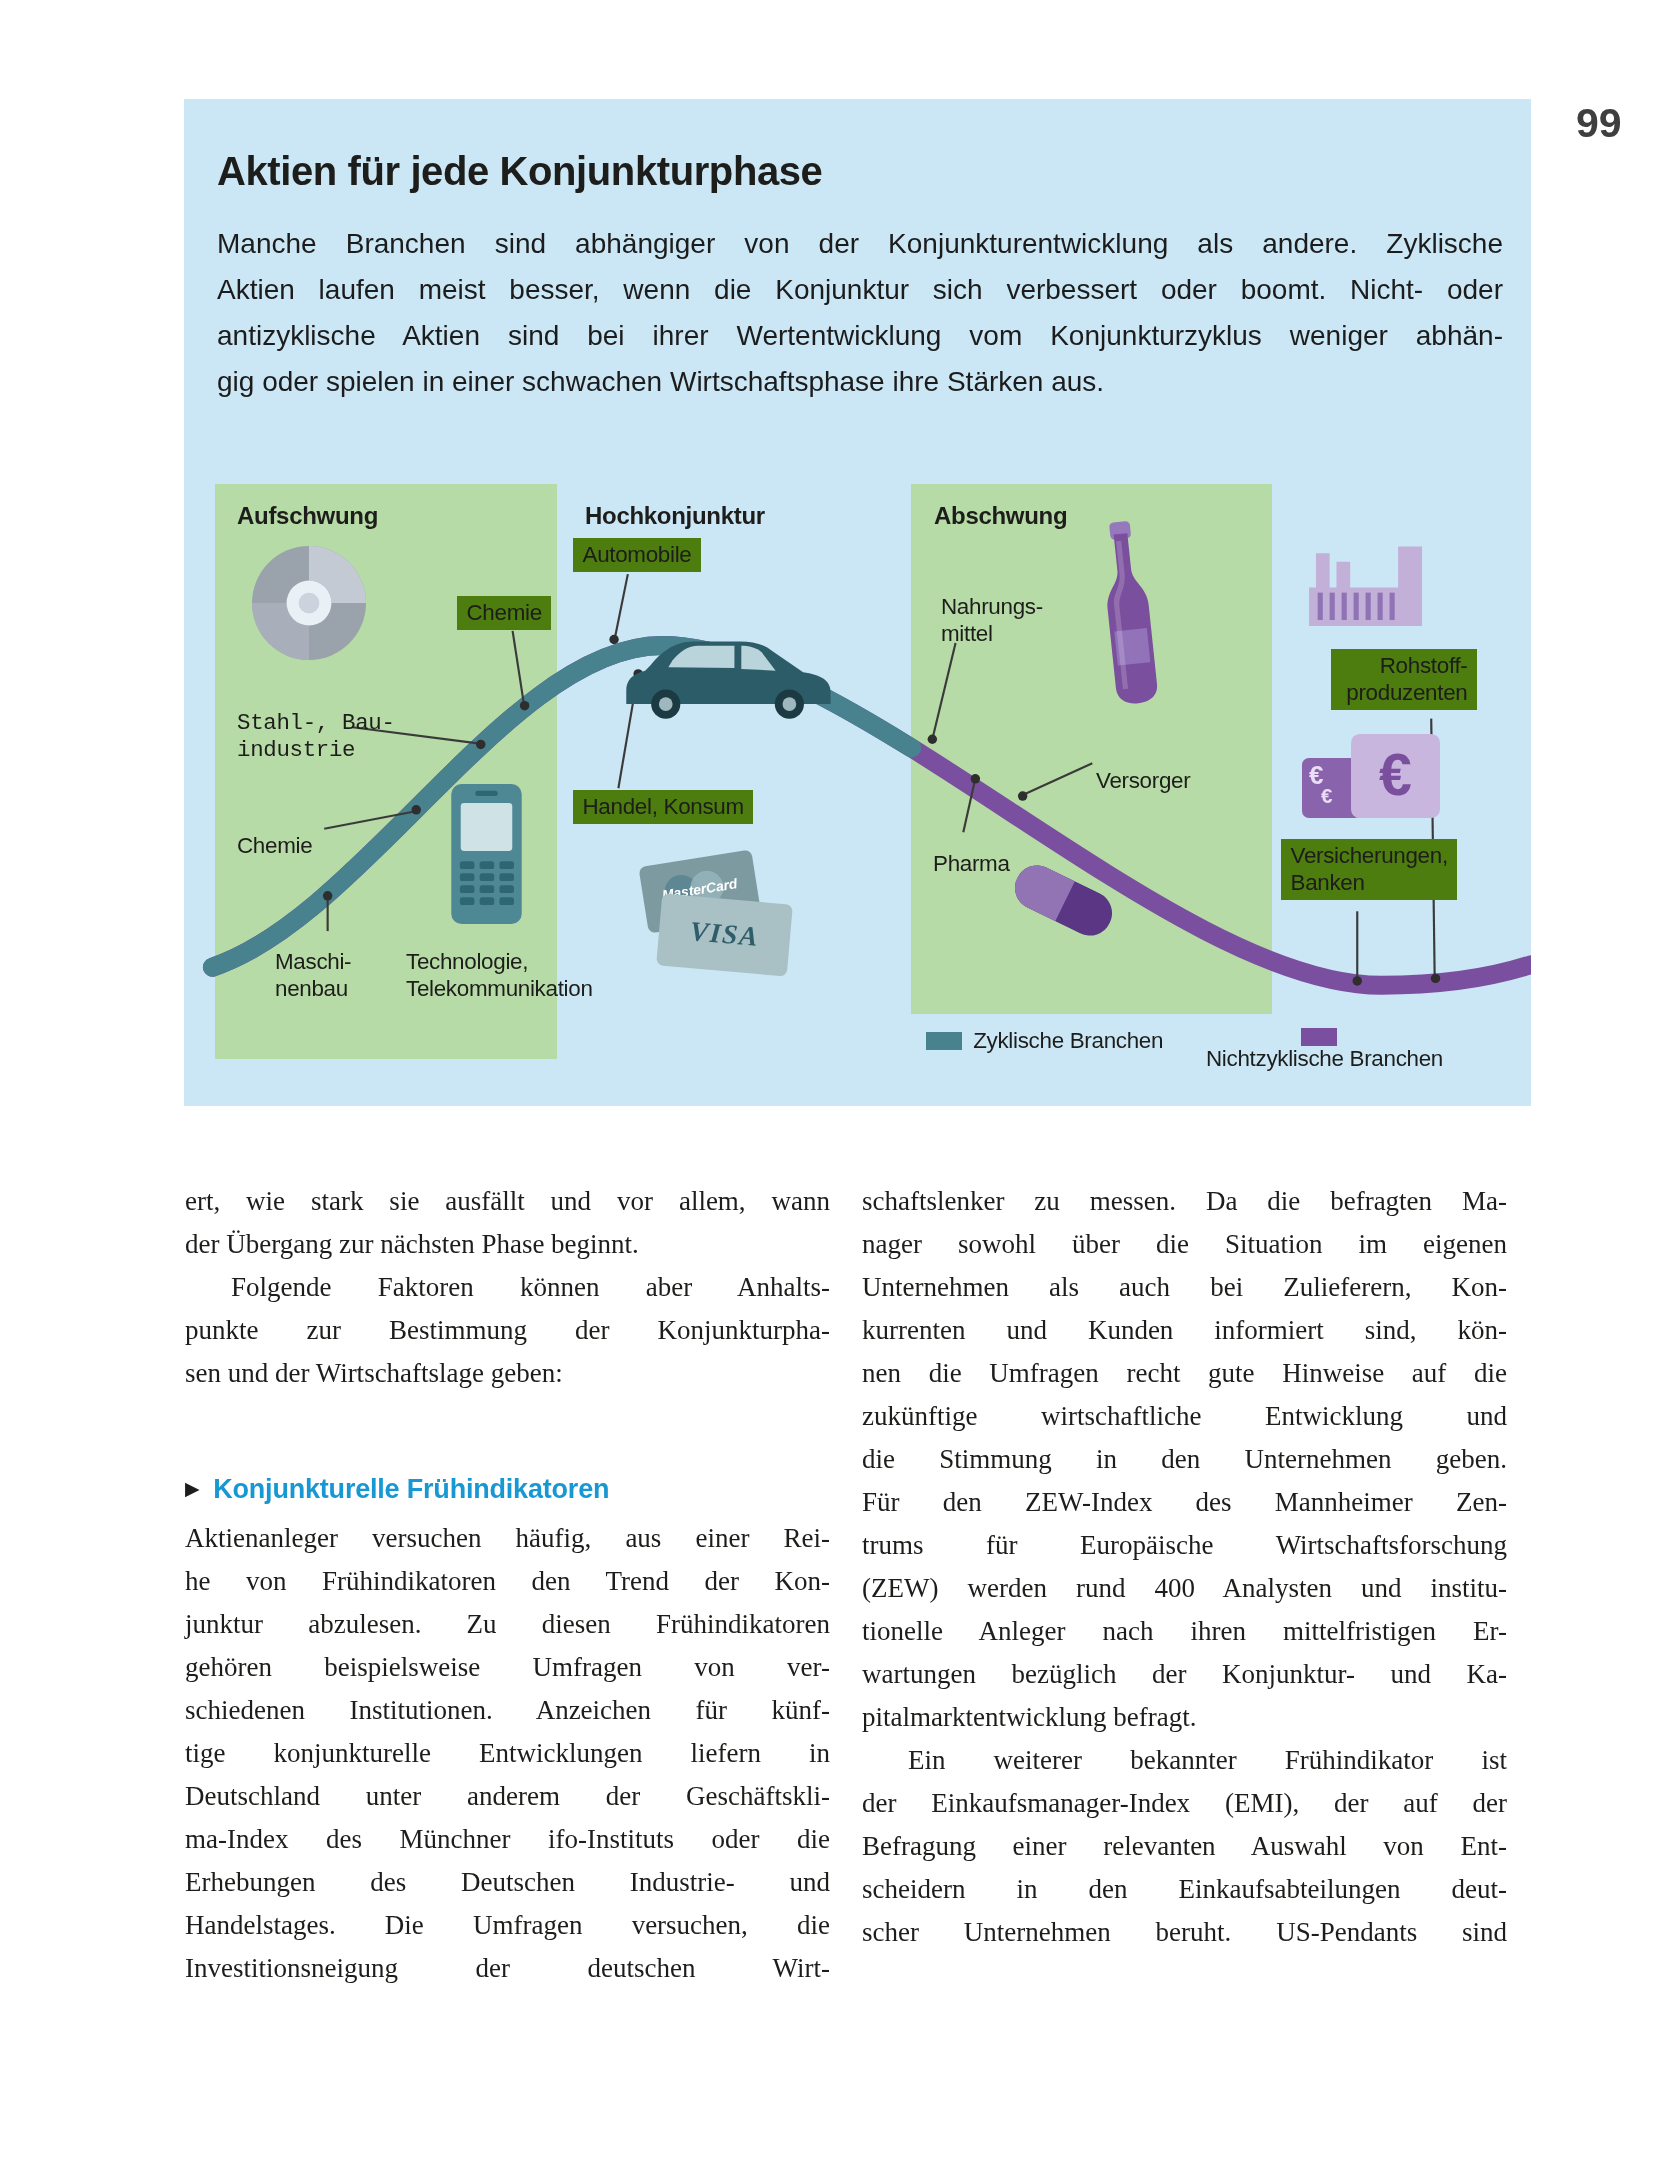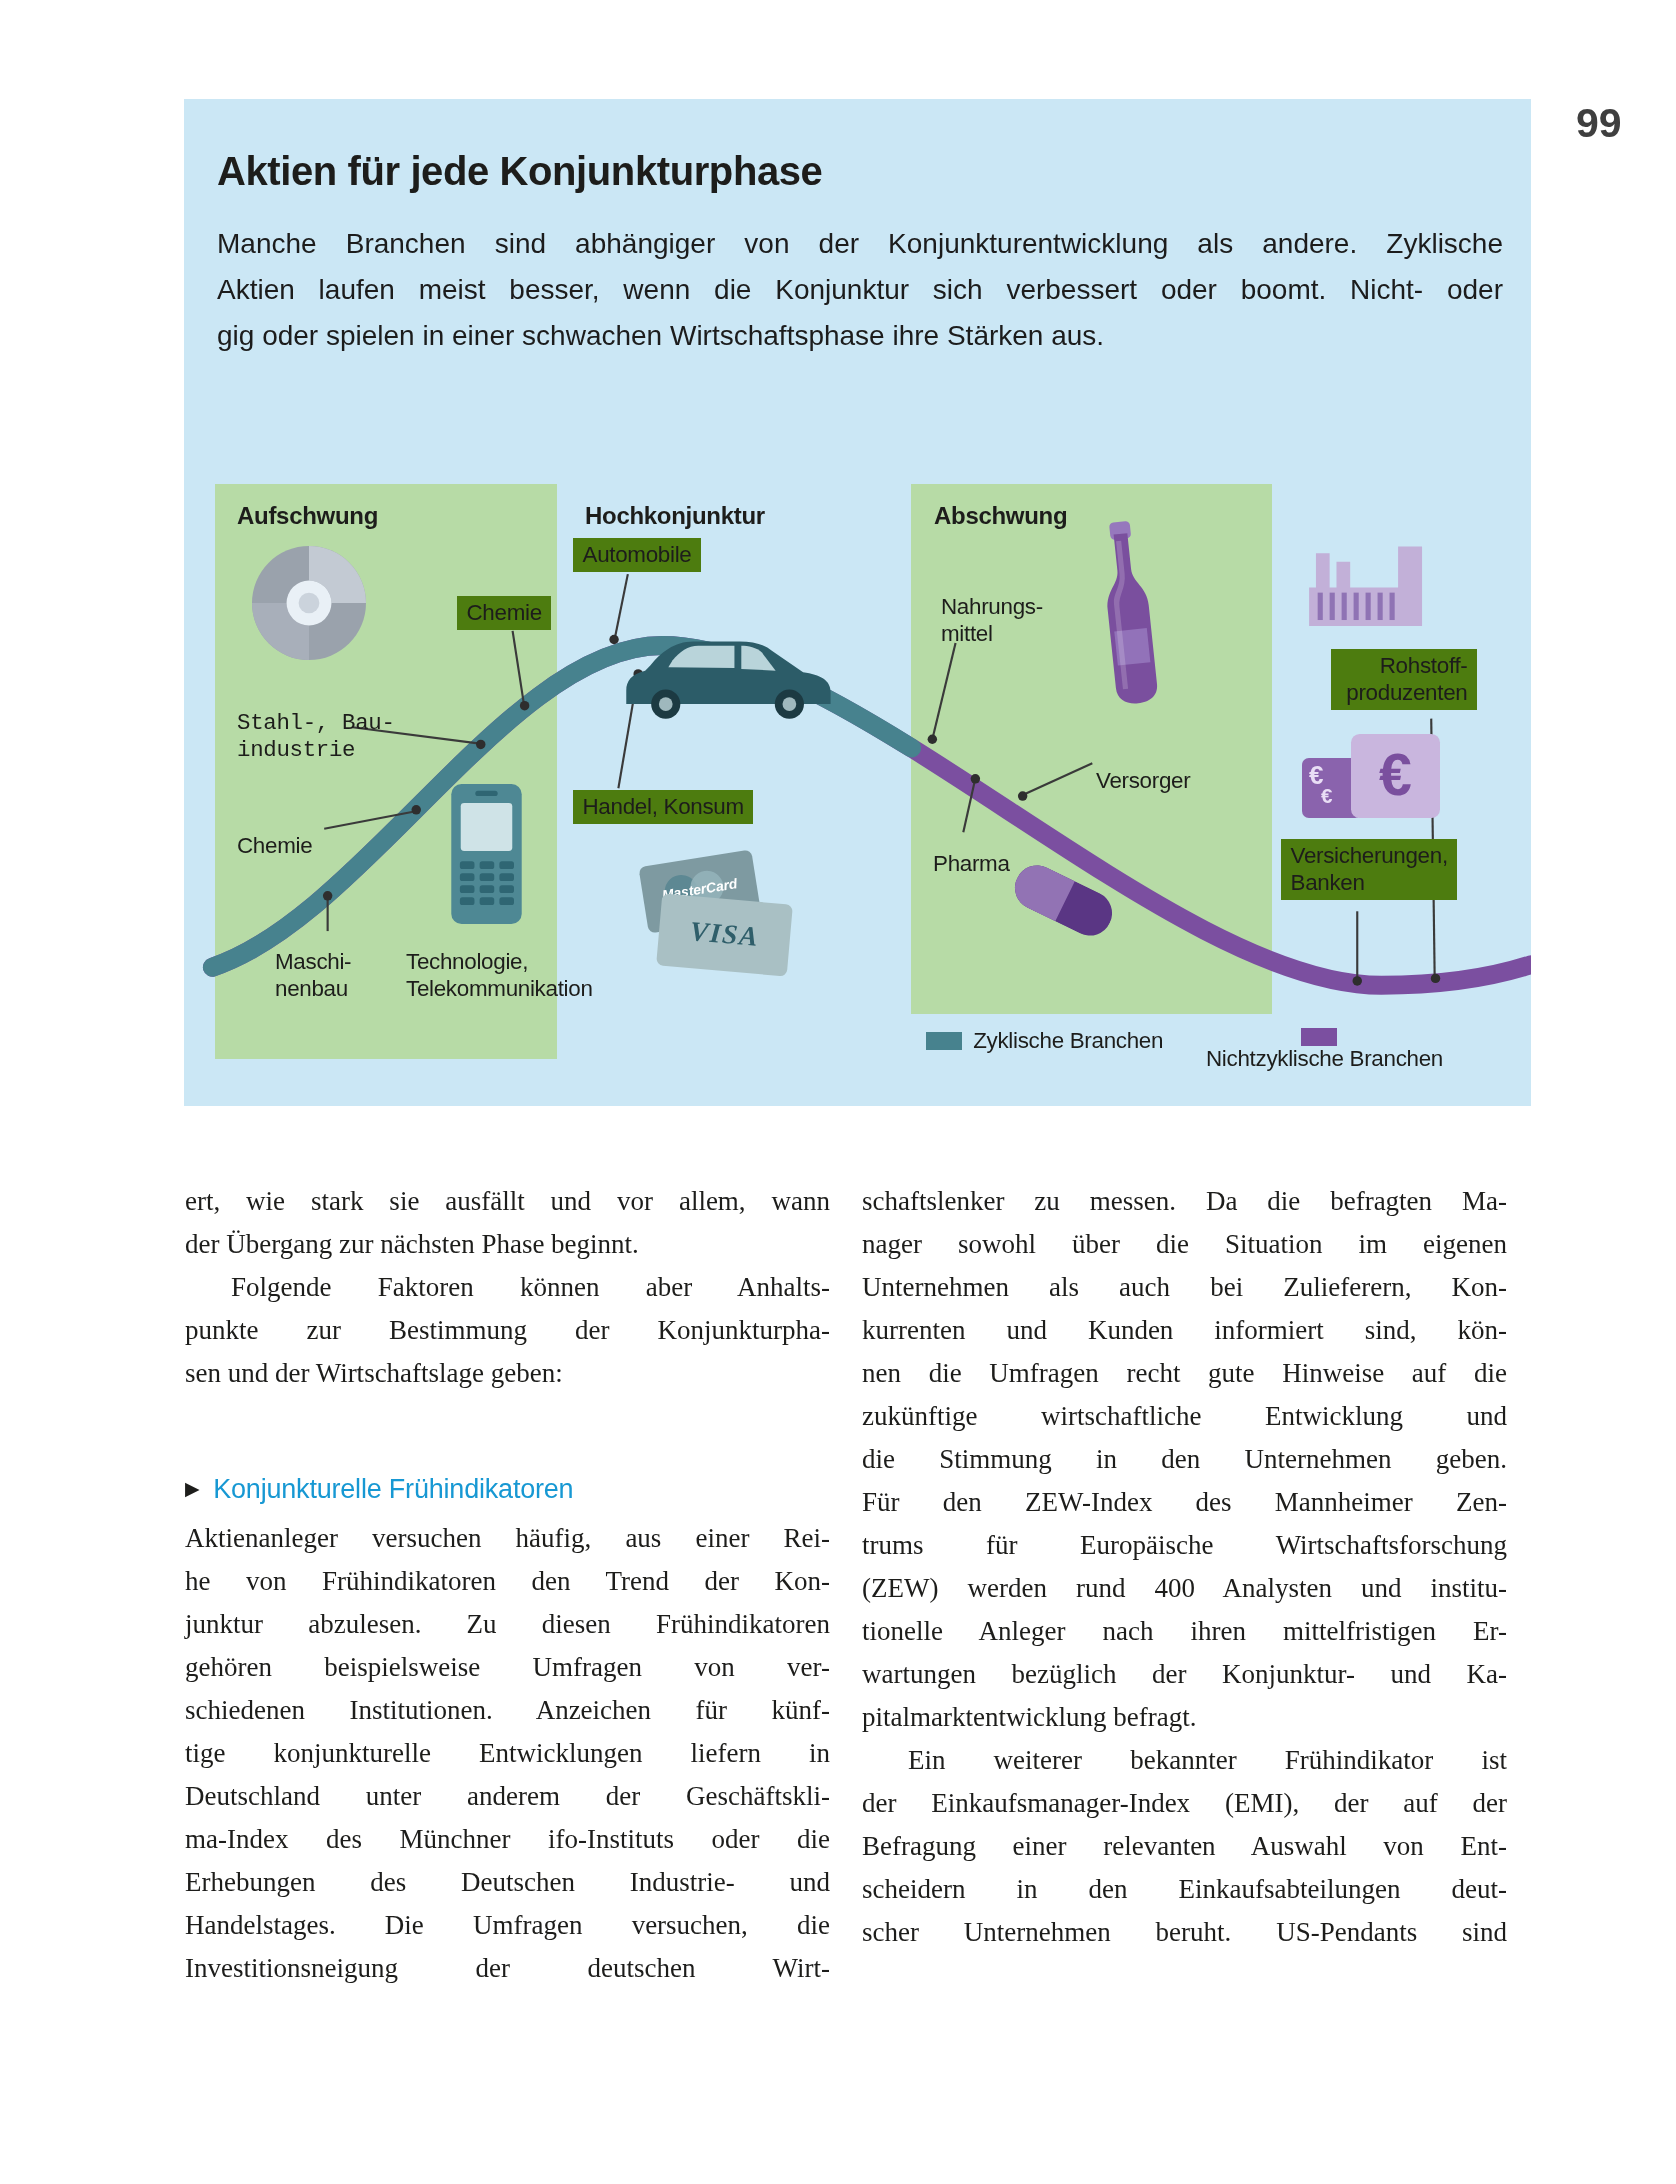--- a/index.html
+++ b/index.html
@@ -77,37 +77,38 @@
   .lg-1 { left:742px; } .lg-2 { left:1022px;flex-direction:column; }
   .swatch { display:inline-block; width:36px; height:18px; margin-right:11.2px; }
   .sw-teal { background:#47828e; } .sw-purple { background:#7b4fa0; }
   
   .columns { position:absolute; left:185px; top:1180px; width:1329px; display:flex; gap:32px;
     font-family:"Liberation Serif", serif; font-size:27px; color:#1d1d1b; }
   .col { width:645px; }
   .tl { line-height:43px; }
   .tl.j { text-align:justify; text-align-last:justify; }
   .tl.in { text-indent:1.7em; }
-  .subhead { margin:79px 0 12px 0; font-family:"Liberation Sans", sans-serif; font-size:27px; font-weight:normal;
+  .subhead { margin:79px 0 12px 0; font-family:"Liberation Sans", sans-serif; font-size:27px; font-weight:bold;
     color:#1798d3; letter-spacing:-0.2px; }
   .subhead .tri { font-family:"DejaVu Sans", sans-serif; color:#1d1d1b; font-size:19px; margin-right:13.8px;
     position:relative; top:-2.6px; }
 </style>
 </head>
 <body>
 
 <div class="page">
 
   <div class="page-number">99</div>
 
   <div class="panel">
     <h1 class="panel-title">Aktien für jede Konjunkturphase</h1>
     <div class="intro">
         <div class="tl j">Manche Branchen sind abhängiger von der Konjunkturentwicklung als andere. Zyklische</div>
         <div class="tl j">Aktien laufen meist besser, wenn die Konjunktur sich verbessert oder boomt. Nicht- oder</div>
+        <div class="tl j">antizyklische Aktien sind bei ihrer Wertentwicklung vom Konjunkturzyklus weniger abhän-</div>
         <div class="tl">gig oder spielen in einer schwachen Wirtschaftsphase ihre Stärken aus.</div>
       </div>
 
     <div class="graphic">
       <div class="phase-panel pp-auf"></div>
       <div class="phase-panel pp-ab"></div>
 
       <svg class="curve-svg" viewBox="0 0 1566 1170">
         <path d="M 33 1009 C 210 950, 380 635, 556 635 C 780 635, 1150 1030, 1392 1030 C 1472 1030, 1526 1019, 1566 1006" fill="none" stroke="#7b4fa0" stroke-width="22" stroke-linecap="round"></path>
         <path pathLength="100" stroke-dasharray="55 45" d="M 33 1009 C 210 950, 380 635, 556 635 C 780 635, 1150 1030, 1392 1030 C 1472 1030, 1526 1019, 1566 1006" fill="none" stroke="#47828e" stroke-width="22" stroke-linecap="round"></path>

